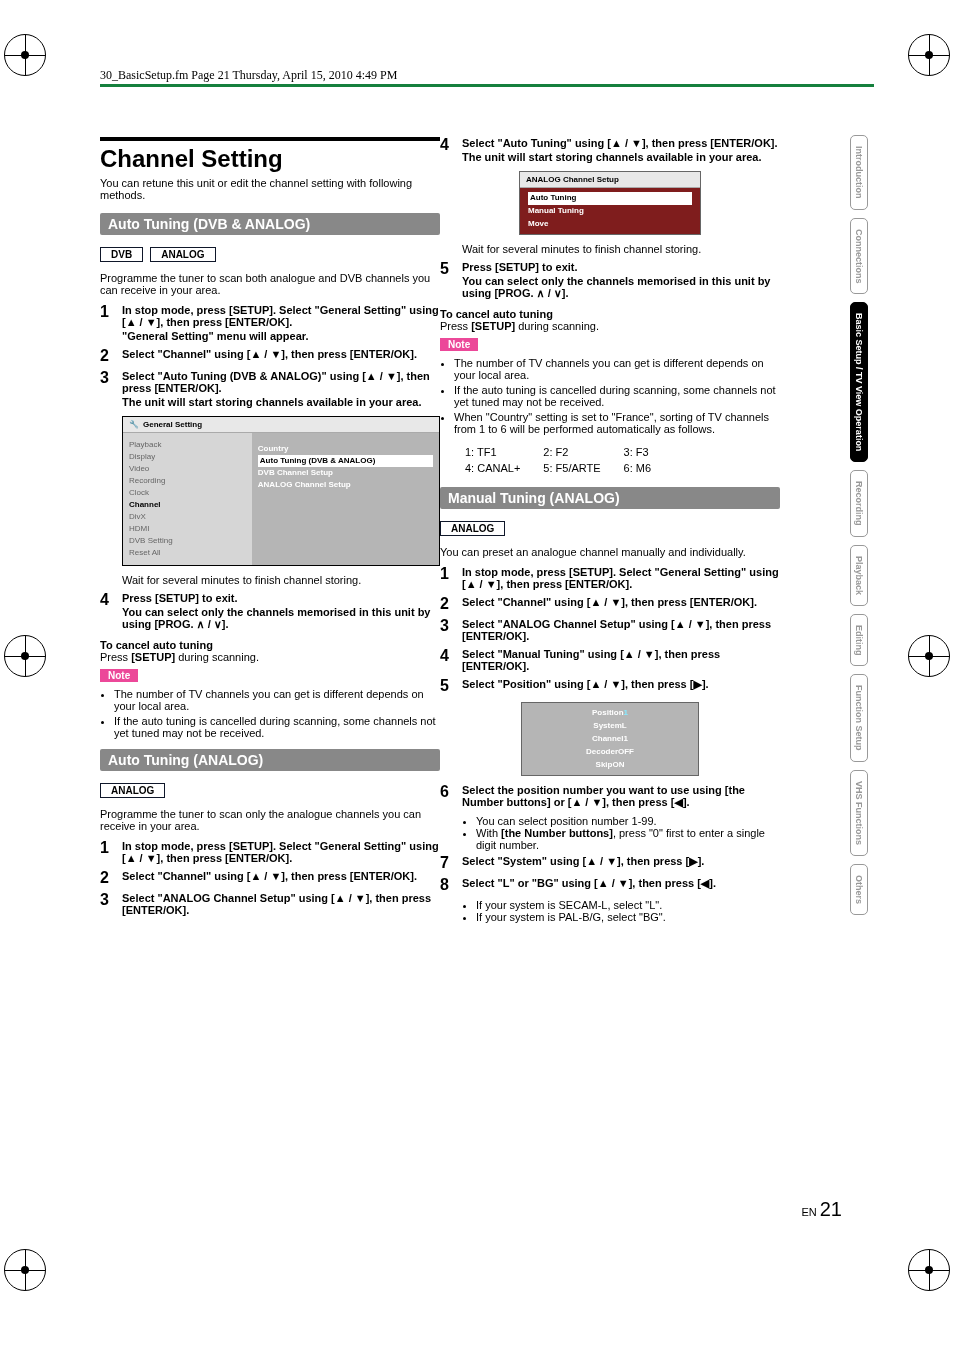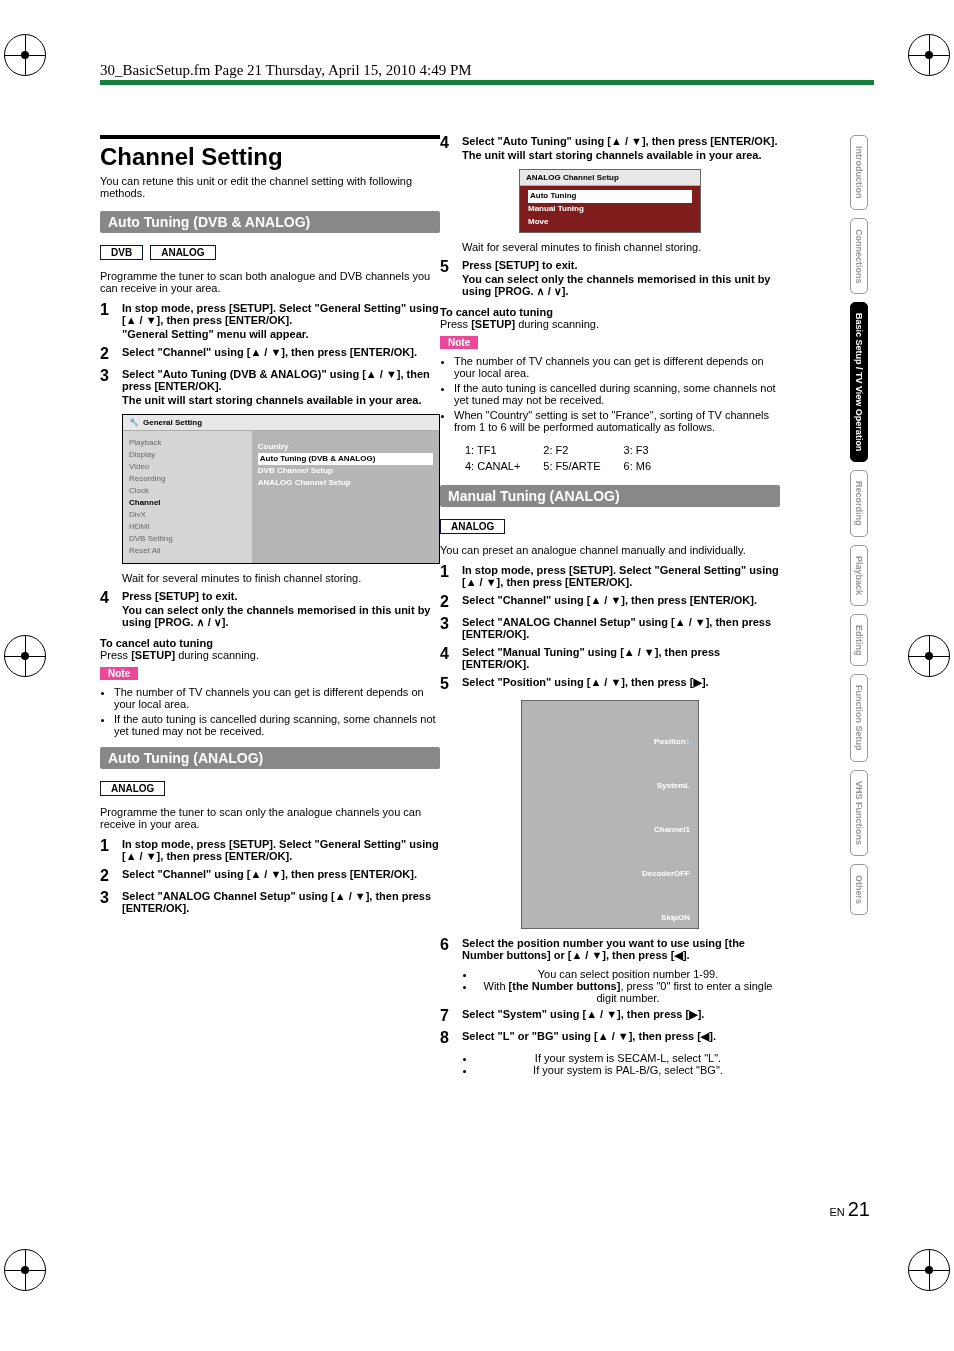--- a/index.html
+++ b/index.html
@@ -34,25 +34,25 @@
     content: '';
     position: absolute;
     background: #000;
   }
   .reg-mark::before { width: 100%; height: 1px; }
   .reg-mark::after { width: 1px; height: 100%; }
   .reg-inner { width: 8px; height: 8px; background: #000; border-radius: 50%; }
 
   .header-line {
     font-family: Georgia, serif;
-    font-size: 15px;
-    border-bottom: 5px solid #15803d;
+    font-size: 12px;
+    border-bottom: 3px solid #15803d;
     padding-bottom: 1px;
     margin-bottom: 50px;
-    margin-top: 12px;
+    margin-top: 18px;
   }
   .content {
     display: flex;
   }
   .col {
     width: 340px;
   }
   .side-tabs {
     position: absolute;
     right: 76px;
@@ -190,50 +190,49 @@
   .osd3 {
     border: 1px solid #666;
     background: #b5b5b5;
     font-size: 8px;
     margin: 8px auto;
     width: 160px;
     padding: 4px 8px;
     color: #fff;
     font-weight: bold;
   }
-  .osd3-row { display: flex; justify-content: flex-end; line-height: 1.6; margin-top: 31px; }
+  .osd3-row { display: flex; justify-content: center; line-height: 1.6; }
   .osd3-row .hl { color: #88eaff; }
   .note-label {
     display: inline-block;
     background: #ec4899;
     color: #fff;
     font-size: 10px;
     font-weight: bold;
     padding: 1px 8px;
     margin: 6px 0 4px 0;
   }
   ul.bullets {
     list-style: disc;
     padding-left: 14px;
     margin: 2px 0 8px 0;
   }
   ul.bullets li { margin-bottom: 3px; }
   ul.sub-bullets {
     list-style: disc;
     padding-left: 14px;
     margin: 2px 0 4px 22px;
-    text-align: center;
   }
   .heading-small { font-weight: bold; margin-top: 8px; }
   .ch-table { margin-left: 22px; font-size: 11px; }
   .ch-table td { padding-right: 20px; }
   .page-num {
     position: absolute;
     bottom: 130px;
-    right: 84px;
+    right: 112px;
     font-size: 11px;
   }
   .page-num .big { font-size: 20px; }
 </style>
 </head>
 <body>
 
 <div class="page">
 
   <div class="reg-mark" style="left:4px; top:34px;">

